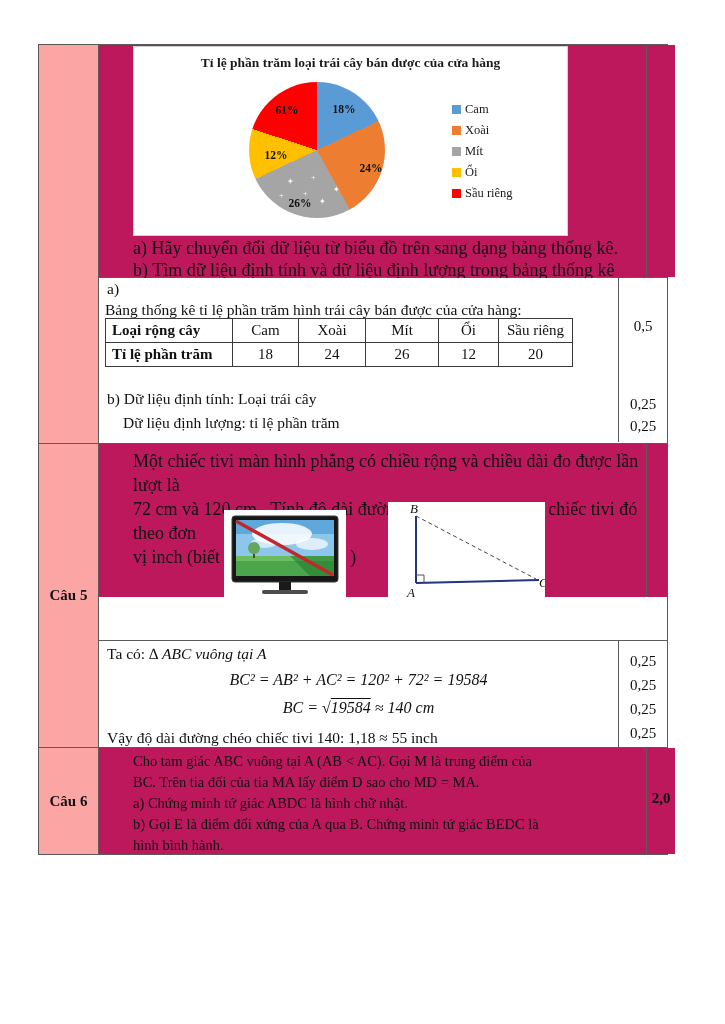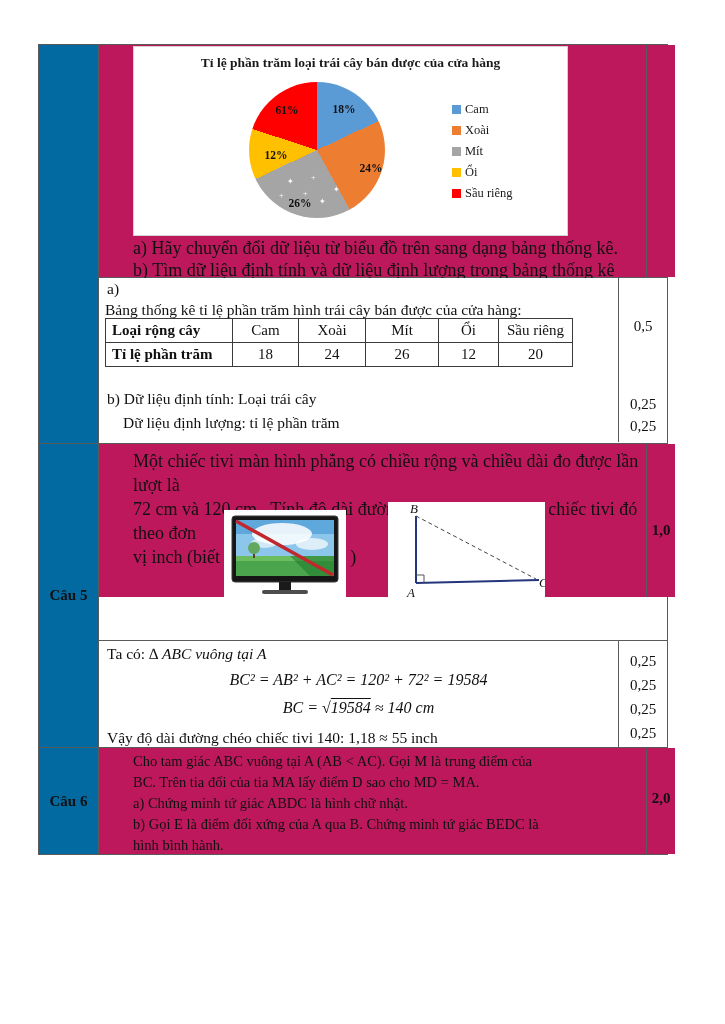--- a/index.html
+++ b/index.html
@@ -8,21 +8,21 @@
     font-family:"Liberation Serif", serif;color:#101010;overflow:hidden;
   }
   .extable{
     position:absolute;left:38px;top:44px;width:630px;height:811px;
     border:1px solid #5a5a5a;box-sizing:border-box;background:#fff;
   }
   .row{display:flex;box-sizing:border-box;}
   .row + .row{border-top:1px solid #5a5a5a;}
   .label-cell{
     width:60px;flex:0 0 60px;border-right:1px solid #5a5a5a;box-sizing:border-box;
-    display:flex;align-items:center;justify-content:center;background:#0369a1;
+    display:flex;align-items:center;justify-content:center;background:#fca5a5;
     font-weight:bold;font-size:15px;
   }
   .row-body{flex:1;display:flex;flex-direction:column;min-width:0;}
   .subrow{display:flex;box-sizing:border-box;}
   .subrow + .subrow{border-top:1px solid #5a5a5a;}
   .content-cell{
     width:520px;flex:0 0 520px;border-right:1px solid #5a5a5a;
     box-sizing:border-box;position:relative;
   }
   .score-cell{flex:1;position:relative;box-sizing:border-box;text-align:center;font-size:15px;}
@@ -198,23 +198,20 @@
               <line x1="28" y1="14" x2="28" y2="81" stroke="#23357c" stroke-width="2"></line>
               <line x1="28" y1="81" x2="151" y2="78" stroke="#23357c" stroke-width="2"></line>
               <line x1="28" y1="14" x2="148" y2="77" stroke="#444444" stroke-width="1" stroke-dasharray="4,3"></line>
               <polyline points="28,73 36,73 36,81" fill="none" stroke="#555555" stroke-width="1"></polyline>
               <text x="22" y="11" font-size="13" font-style="italic" font-family="Liberation Serif, serif" fill="#111">B</text>
               <text x="19" y="95" font-size="13" font-style="italic" font-family="Liberation Serif, serif" fill="#111">A</text>
               <text x="151" y="85" font-size="13" font-style="italic" font-family="Liberation Serif, serif" fill="#111">C</text>
             </svg>
           </div>
         </div>
-        <div class="score-cell gray">
-          <div class="abs bold" style="top:78px;">1,0</div>
-        </div>
       </div>
 
       <div class="subrow white" style="height:124px;margin-top:43px;">
         <div class="content-cell white">
           <div class="sol-line" style="top:4px;"><span style="font-style:normal;">Ta có: </span><span style="font-style:italic;" id="sol-line1-math" title="Ta có: ∆ ABC vuông tại A">∆ ABC vuông tại A</span></div>
           <div class="eq" style="top:30px;">BC² = AB² + AC² = 120² + 72² = 19584</div>
           <div class="eq" style="top:58px;"><span>BC = √</span><span class="rad">19584</span><span> ≈ 140 cm</span></div>
           <div class="sol-line" style="top:88px;font-style:normal;">Vậy độ dài đường chéo chiếc tivi 140: 1,18 ≈ 55 inch</div>
         </div>
         <div class="score-cell white">

